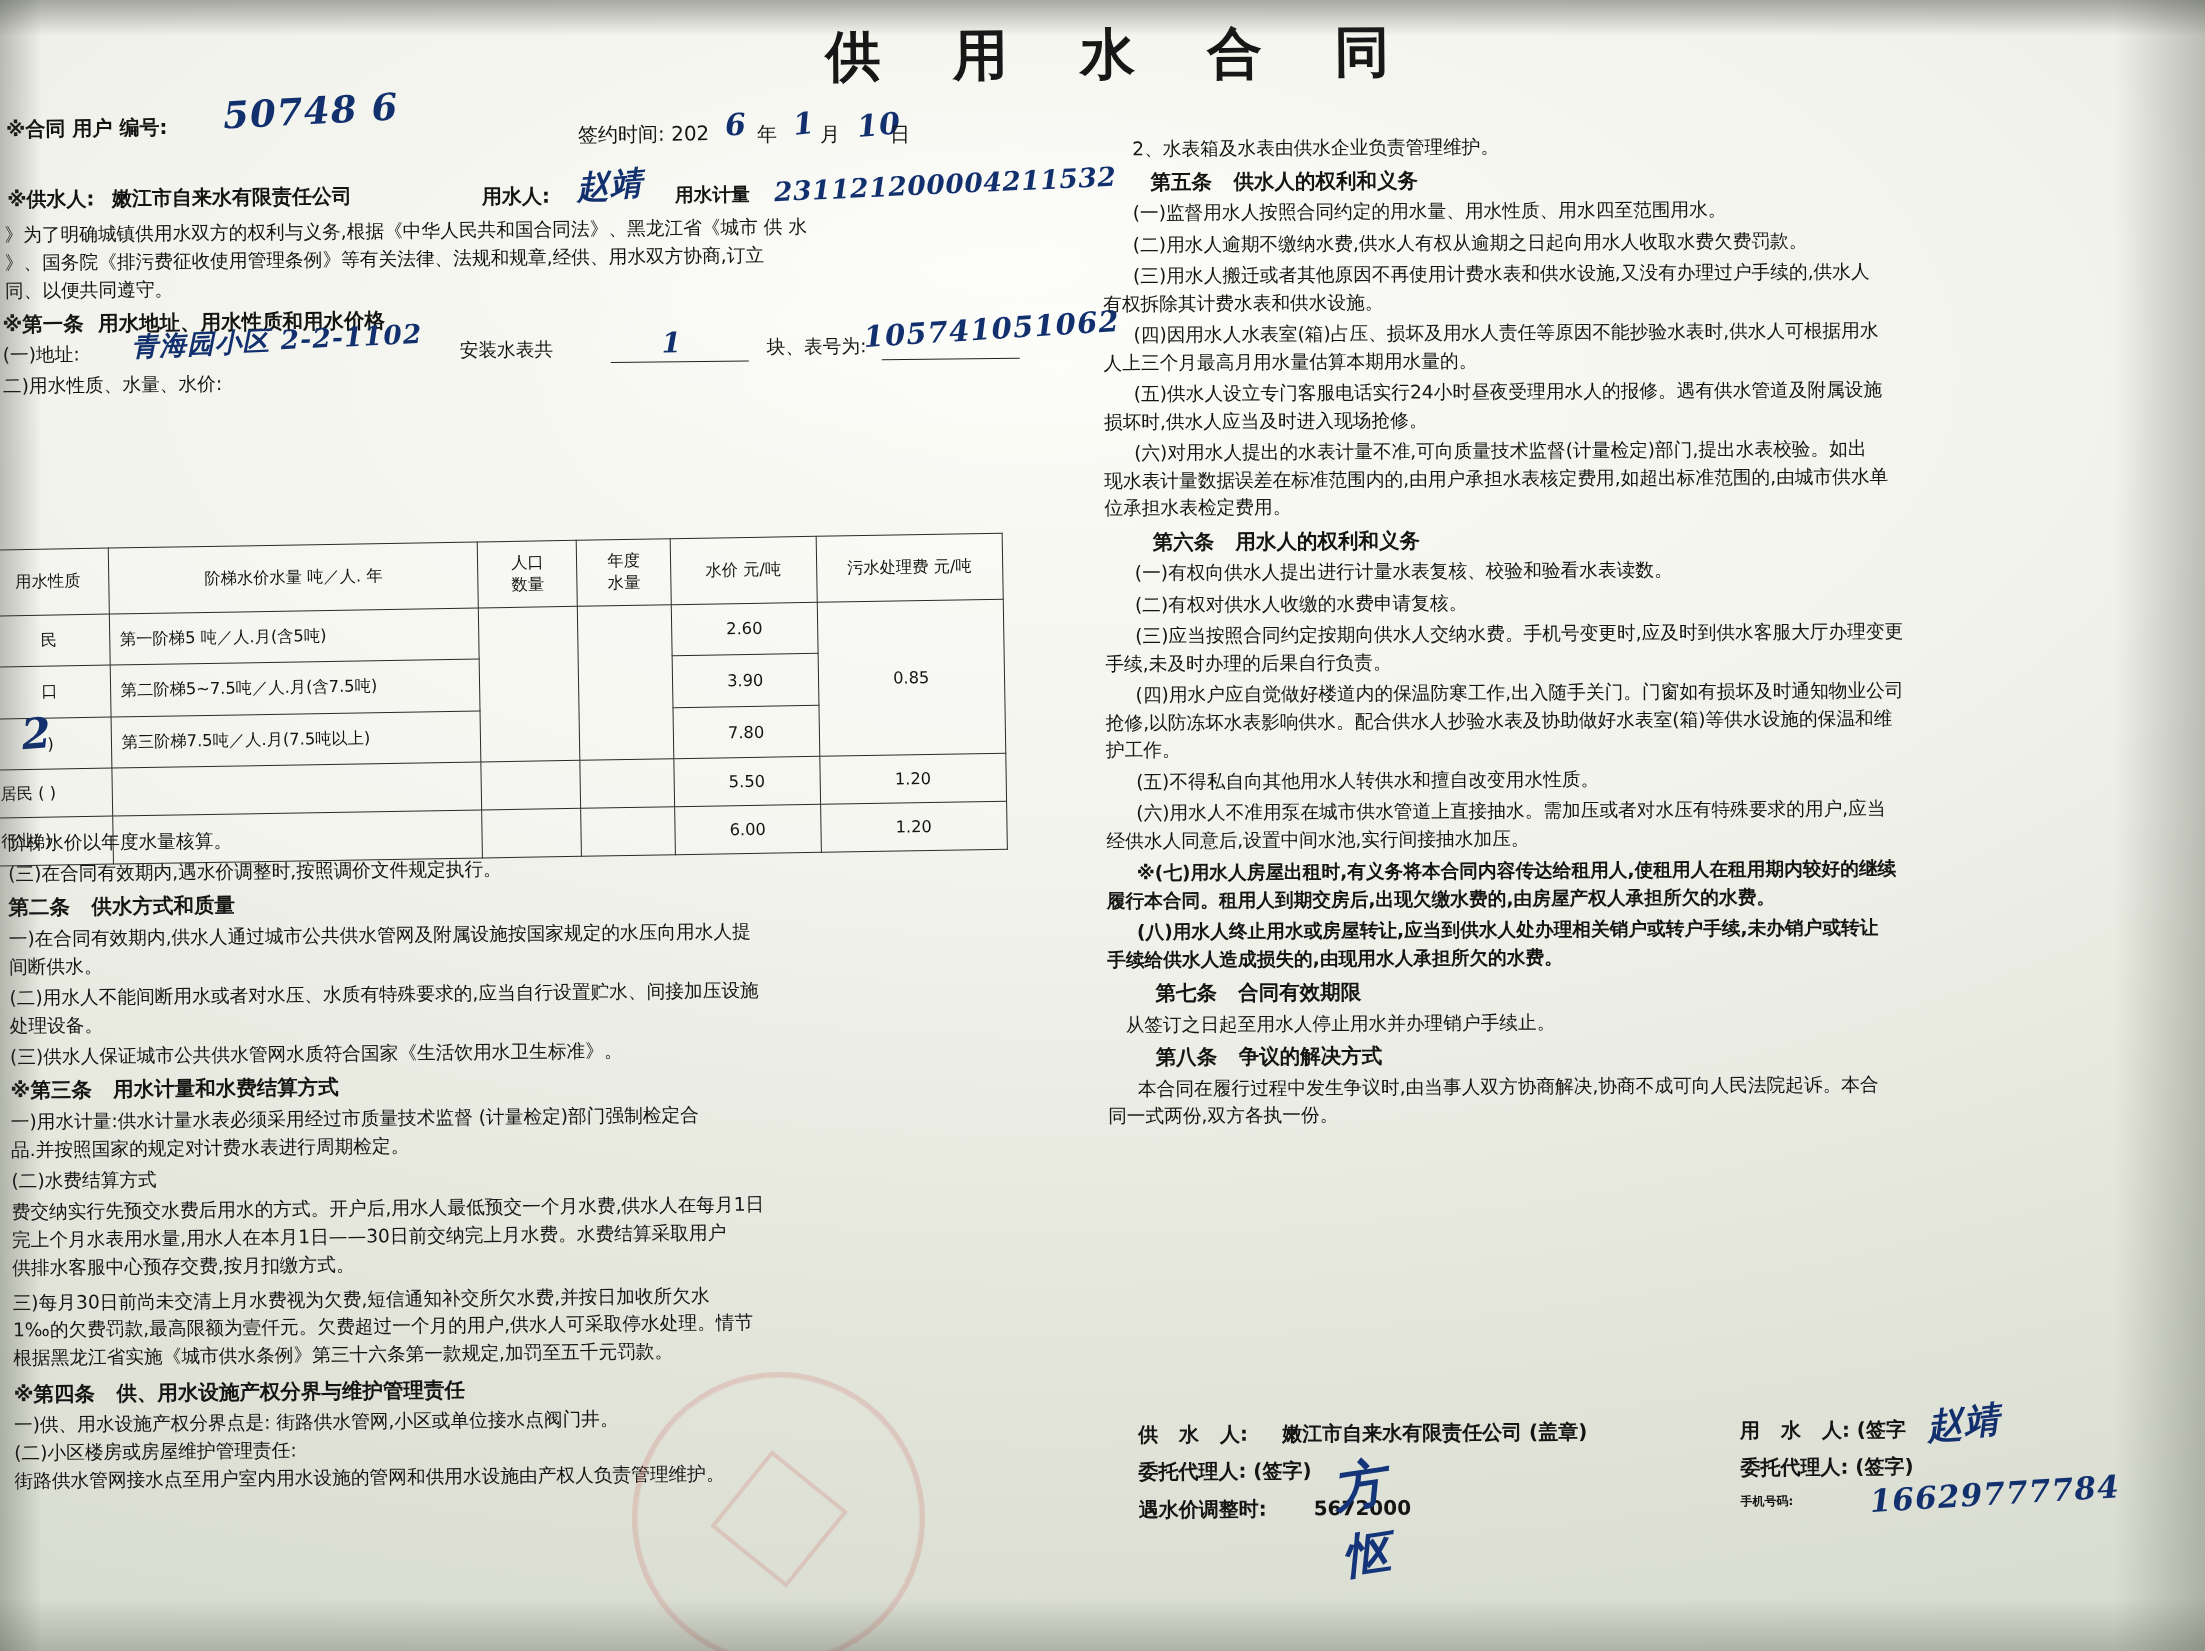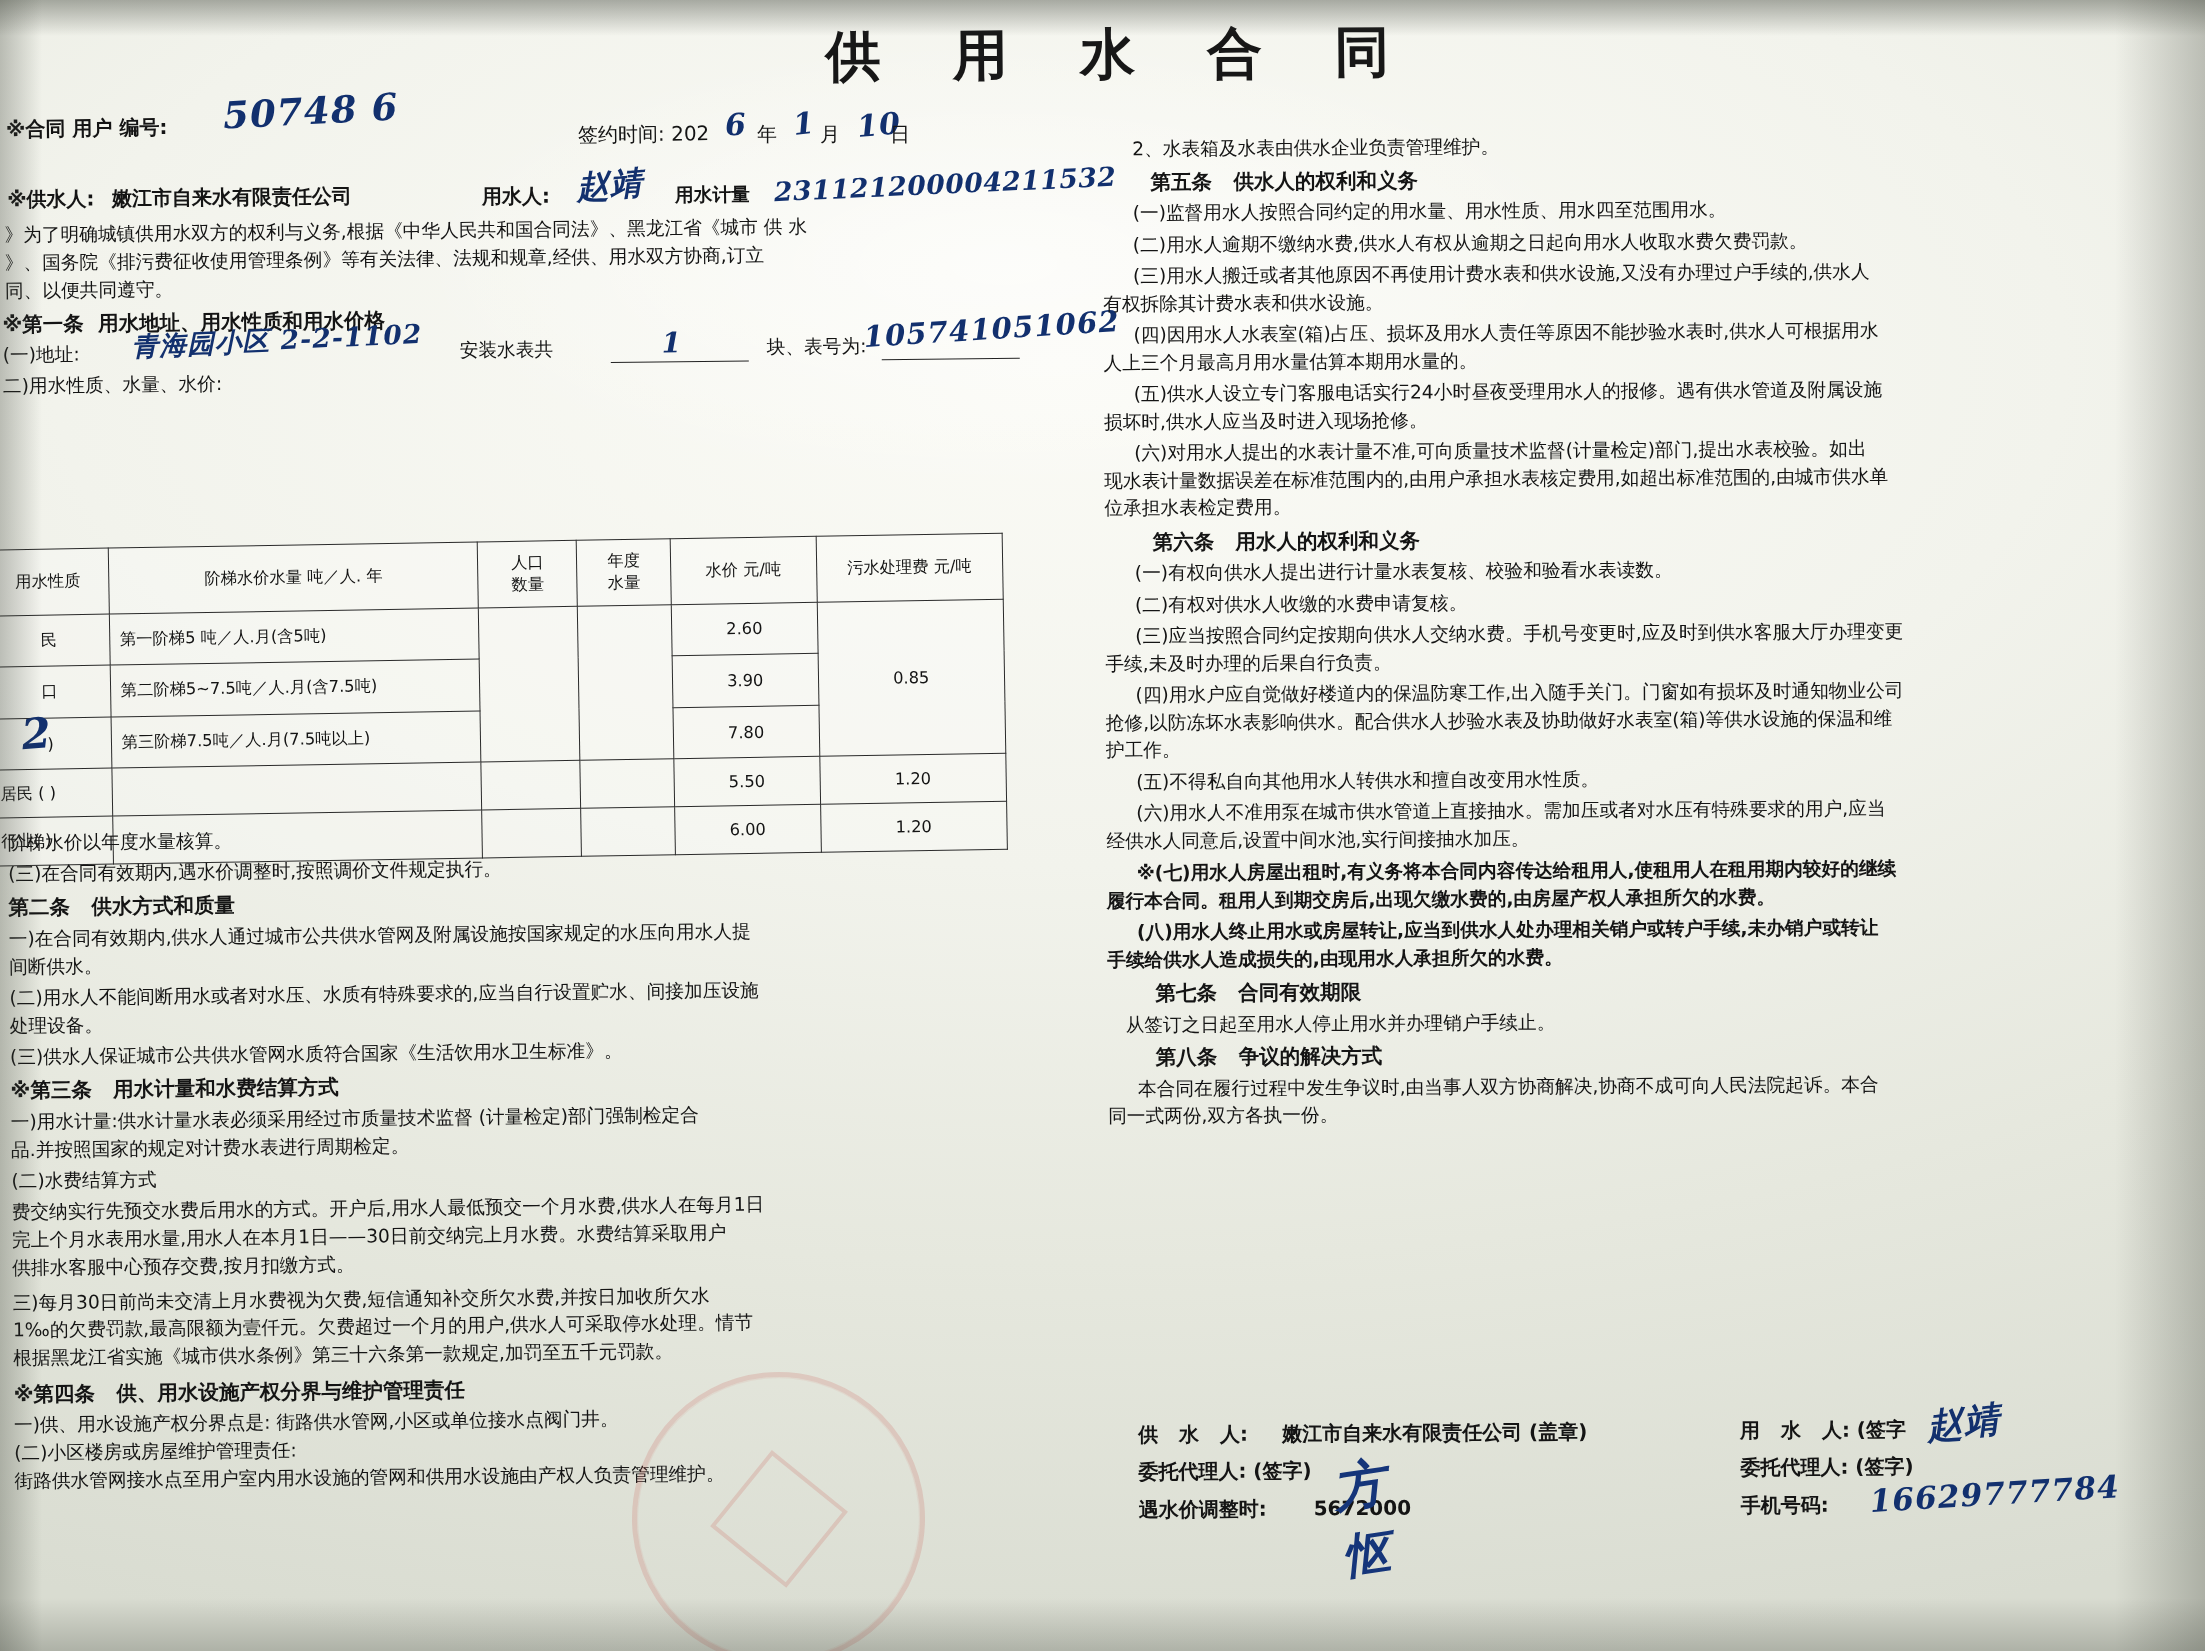--- a/index.html
+++ b/index.html
@@ -275,21 +275,21 @@
   <div class="t b" style="left:144px;top:0px;font-size:20px;">嫩江市自来水有限责任公司 (盖章)</div>
   <div class="t b" style="left:0px;top:37px;font-size:20px;">委托代理人: (签字)</div>
   <div class="t b" style="left:0px;top:75px;font-size:20px;">遇水价调整时:</div>
   <div class="t b" style="left:175px;top:75px;font-size:20px;">5672000</div>
 
   <div class="blue-scrawl" style="left:199px;top:29px;font-size:52px;transform:rotate(-8deg);">方<br><span style="font-size:47px;">怄</span></div>
 
   <div class="t b" style="left:602px;top:0px;font-size:20px;">用   水   人: (签字</div>
   <div class="t hand" style="left:788px;top:-17px;font-size:36px;transform:rotate(-6deg);">赵靖</div>
   <div class="t b" style="left:602px;top:37px;font-size:20px;">委托代理人: (签字)</div>
-  <div class="t b" style="left:602px;top:75px;font-size:20px;">手机号码:</div>
+  <div class="t b" style="left:602px;top:75px;font-size:12px;">手机号码:</div>
   <div class="t hand" style="left:731px;top:58px;font-size:31px;transform:rotate(-3deg);">16629777784</div>
 </div>
 
 <div class="shadow-top"></div>
 <div class="shadow-left"></div>
 <div class="shadow-right"></div>
 <div class="shadow-bottom"></div>
 
 
 </body></html>

